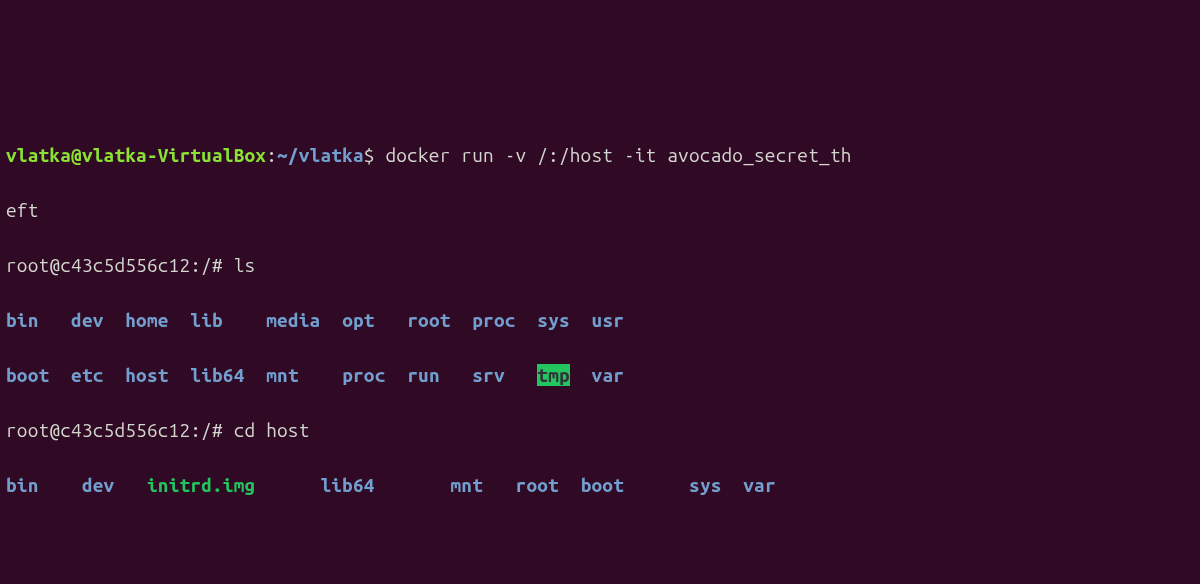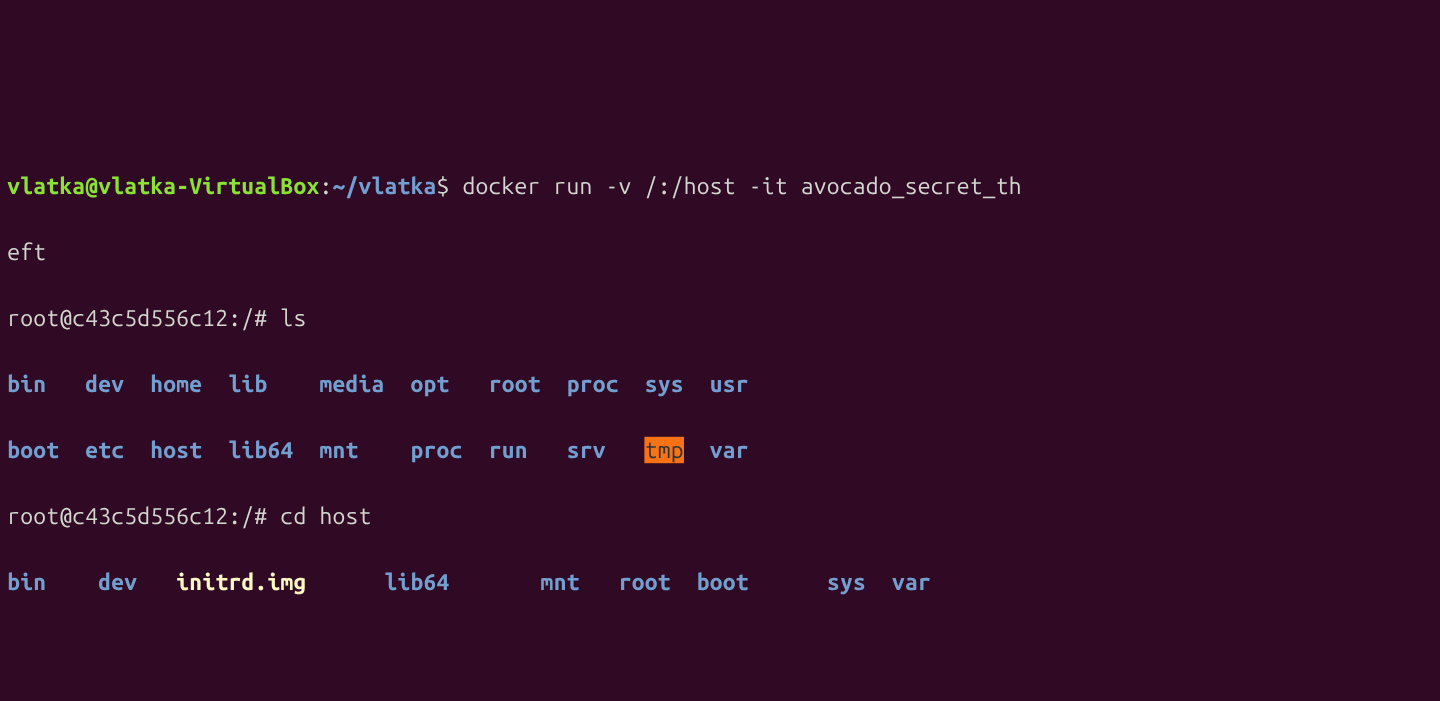--- a/index.html
+++ b/index.html
@@ -15,22 +15,22 @@
     box-sizing: border-box;
     white-space: pre;
     letter-spacing: 0.2px;
   }
   .user   { color: #8ae234; font-weight: bold; }
   .path   { color: #729fcf; font-weight: bold; }
   .prompt { color: #d3d7cf; }
   .cmd    { color: #d3d7cf; }
   .rootp  { color: #d3d7cf; }
   .dirL   { color: #729fcf; font-weight: bold; }
-  .dirC   { color: #fef9c3; font-weight: bold; }
-  .sticky { color: #2e3436; background: #f97316; font-weight: normal; }
+  .dirC   { color: #22c55e; font-weight: bold; }
+  .sticky { color: #2e3436; background: #22c55e; font-weight: bold; }
   .row    { display: block; }
 </style>
 </head>
 <body>
 
 
 
 <div>
 <span class="row"><span class="user">vlatka@vlatka-VirtualBox</span><span class="prompt">:</span><span class="path">~/vlatka</span><span class="prompt">$ </span><span class="cmd">docker run -v /:/host -it avocado_secret_th</span></span>
 <span class="row"><span class="cmd">eft</span></span>

